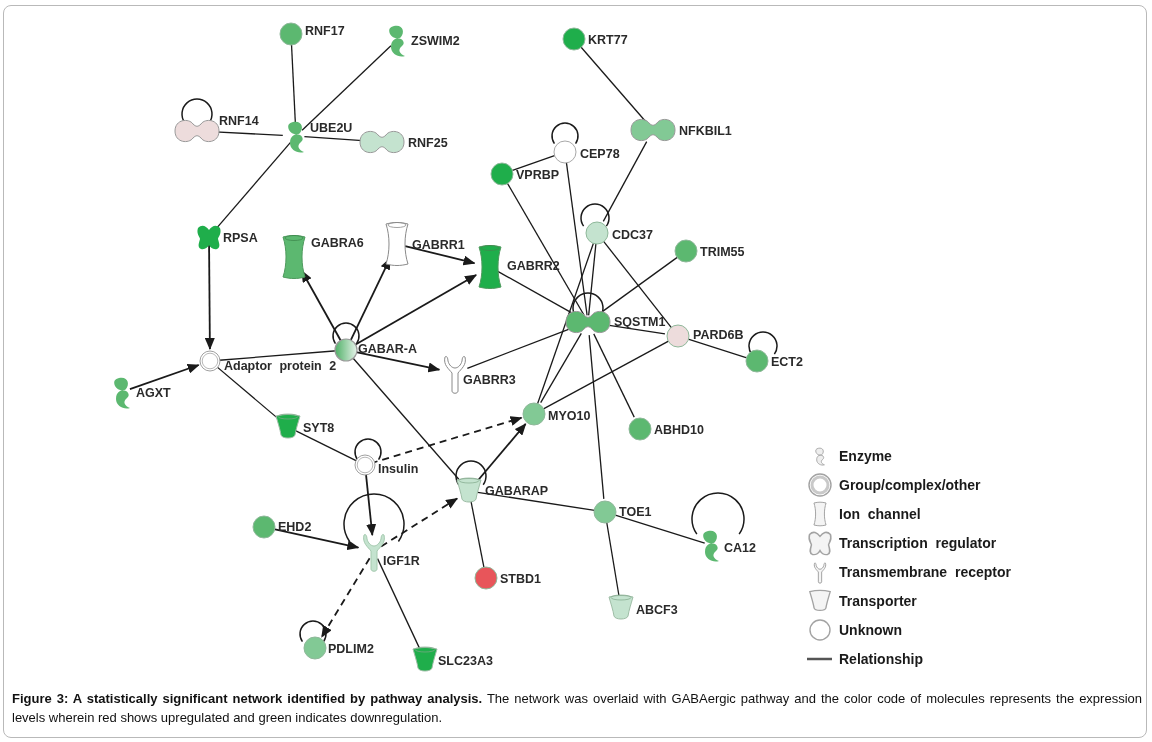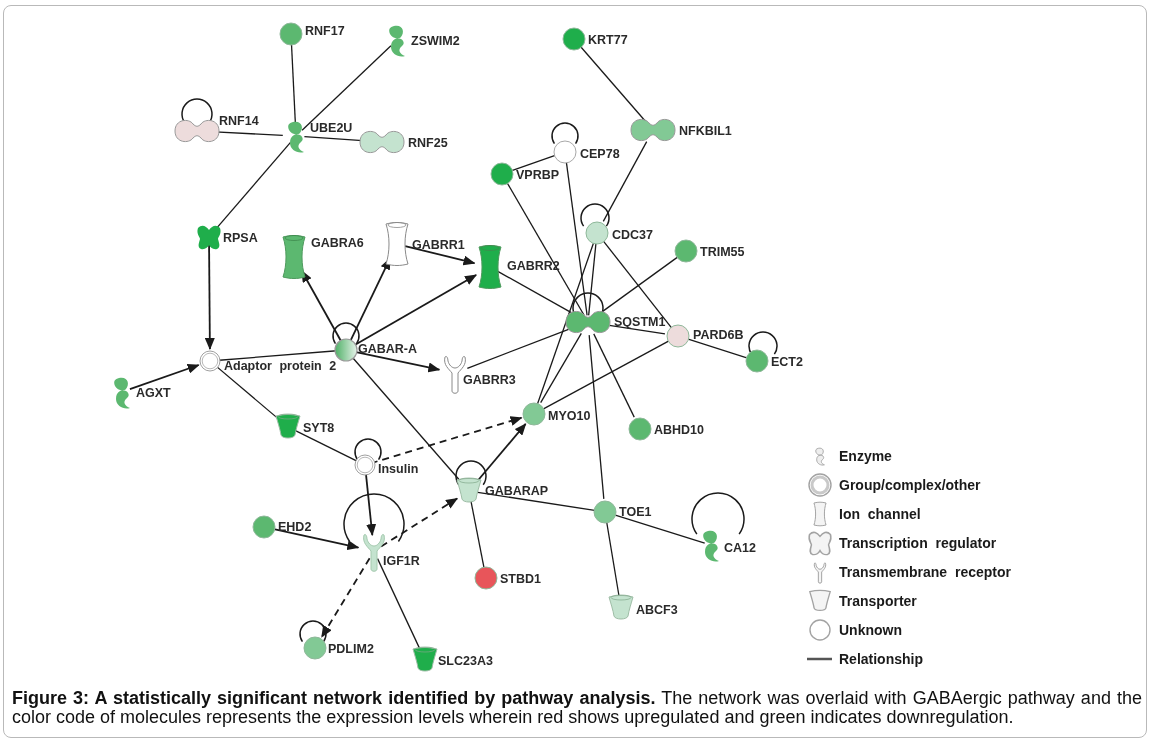--- a/index.html
+++ b/index.html
@@ -6,21 +6,21 @@
   body { width: 1152px; height: 742px; position: relative; overflow: hidden; font-family: "Liberation Sans", sans-serif; }
   .frame {
     position: absolute; left: 3px; top: 5px; width: 1144px; height: 733px;
     border: 1px solid #b9b9b9; border-radius: 8px; background: #fff; box-sizing: border-box;
   }
   svg#net { position: absolute; left: 0; top: 0; }
   .lbl { font-family: "Liberation Sans", sans-serif; font-size: 12.5px; font-weight: bold; fill: #2a2a2a; }
   .legend-text { font-family: "Liberation Sans", sans-serif; font-size: 14px; font-weight: bold; fill: #1a1a1a; }
   .caption {
     position: absolute; left: 12px; top: 689px; width: 1130px;
-    font-family: "Liberation Sans", sans-serif; font-size: 18px; line-height: 19px; color: #111;
+    font-family: "Liberation Sans", sans-serif; font-size: 13px; line-height: 19px; color: #111;
     text-align: justify; text-align-last: left;
   }
   .caption b { font-weight: bold; }
 </style>
 </head>
 <body>
 
 <div class="frame"></div>
 
 <svg id="net" width="1152" height="742">

